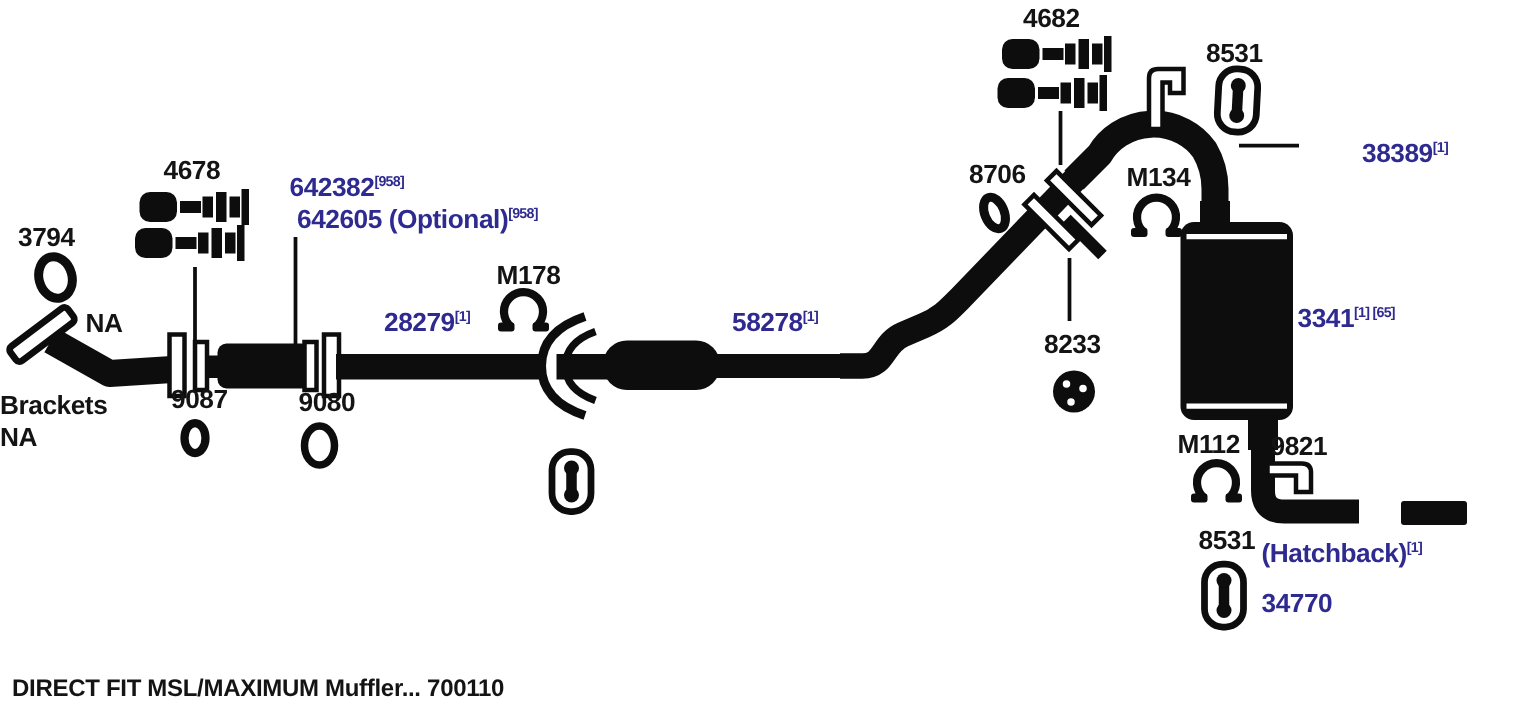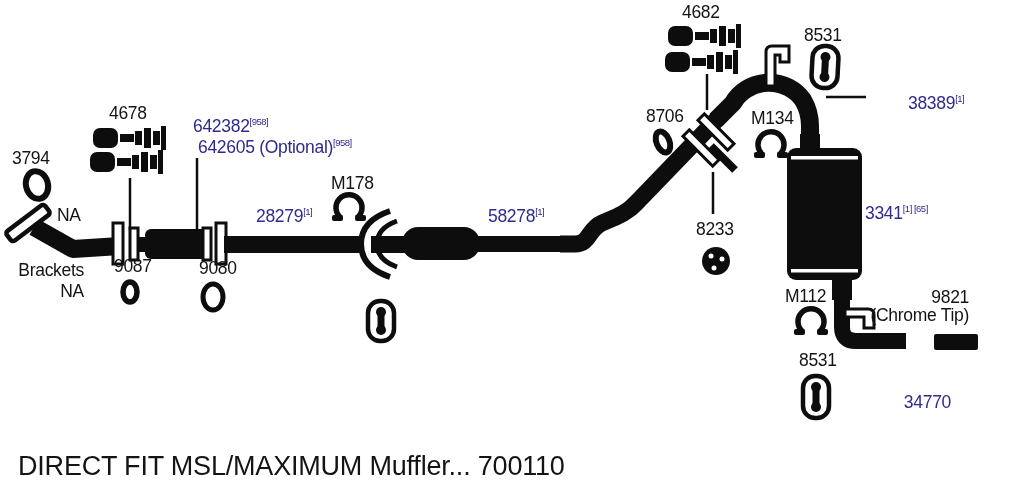--- a/index.html
+++ b/index.html
@@ -1,25 +1,25 @@
 <!DOCTYPE html>
 <html><head>
 <meta charset="utf-8">
 <style>
   html,body{margin:0;padding:0;background:#ffffff;}
   .stage{position:relative;width:1024px;height:482px;background:#fff;
          font-family:"Liberation Sans",sans-serif;overflow:hidden;}
   .diagram-svg{position:absolute;left:0;top:0;}
-  .lbl{position:absolute;font-weight:normal;font-size:17.5px;line-height:19px;
+  .lbl{position:absolute;font-weight:bold;font-size:17.5px;line-height:19px;
        color:var(--ink,#141414);white-space:nowrap;letter-spacing:-0.3px;}
   .navy{color:var(--navy,#2e2a90);}
-  .center{text-align:right;white-space:normal;}
+  .center{text-align:left;white-space:normal;}
   .sup{font-size:9.5px;vertical-align:super;letter-spacing:-0.5px;}
-  .title{position:absolute;left:8px;top:451px;font-size:27px;font-weight:normal;
-         color:var(--ink,#141414);letter-spacing:-0.2px;white-space:nowrap;margin-left:10px;}
+  .title{position:absolute;left:8px;top:451px;font-size:16px;font-weight:bold;
+         color:var(--ink,#141414);letter-spacing:-0.2px;white-space:nowrap;}
 </style>
 </head>
 <body>
 
 <div class="stage" style="--ink: #141414; --navy: #2e2a90; background: rgb(255, 255, 255);">
 
   <svg class="diagram-svg" width="1024" height="482" viewBox="0 0 1024 482" xmlns="http://www.w3.org/2000/svg">
 
     <g stroke="#0d0d0d" stroke-width="2.5">
       <line x1="130" y1="178" x2="130" y2="230"></line>
@@ -205,26 +205,26 @@
   <div class="lbl" style="left:696px;top:220px">8233</div>
 
   <div class="lbl navy" style="left:865px;top:199px">
     <span>3341</span><sup class="sup">[1] [65]</sup>
   </div>
 
   <div class="lbl" style="left:785px;top:287px">M112</div>
 
   <div class="lbl center" style="left:847px;top:288px;width:122px;line-height:18px">
     <div>9821</div>
-    <div>(Chrome Tip)</div>
   </div>
 
   <div class="lbl" style="left:799px;top:351px">8531</div>
 
   <div class="lbl navy center" style="left:841px;top:357px;width:124px;line-height:17px">
+    <div><span>(Hatchback)</span><sup class="sup">[1]</sup></div>
   </div>
 
   <div class="lbl navy center" style="left:841px;top:394px;width:110px;line-height:17px">
     <div>34770</div>
   </div>
 
   <div class="title">DIRECT FIT MSL/MAXIMUM Muffler... 700110</div>
 </div>
 
 </body></html>

